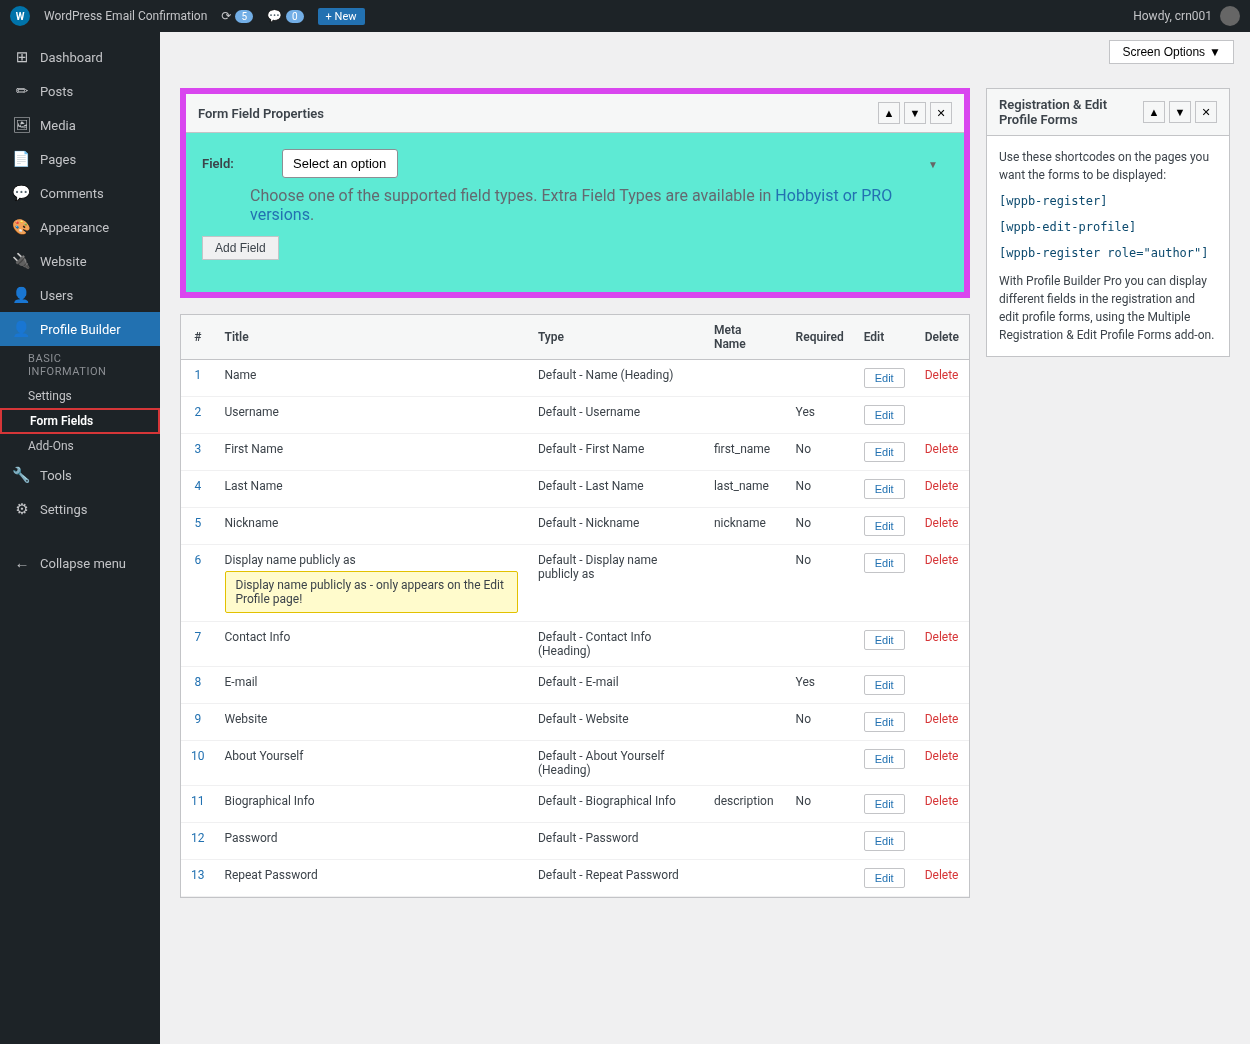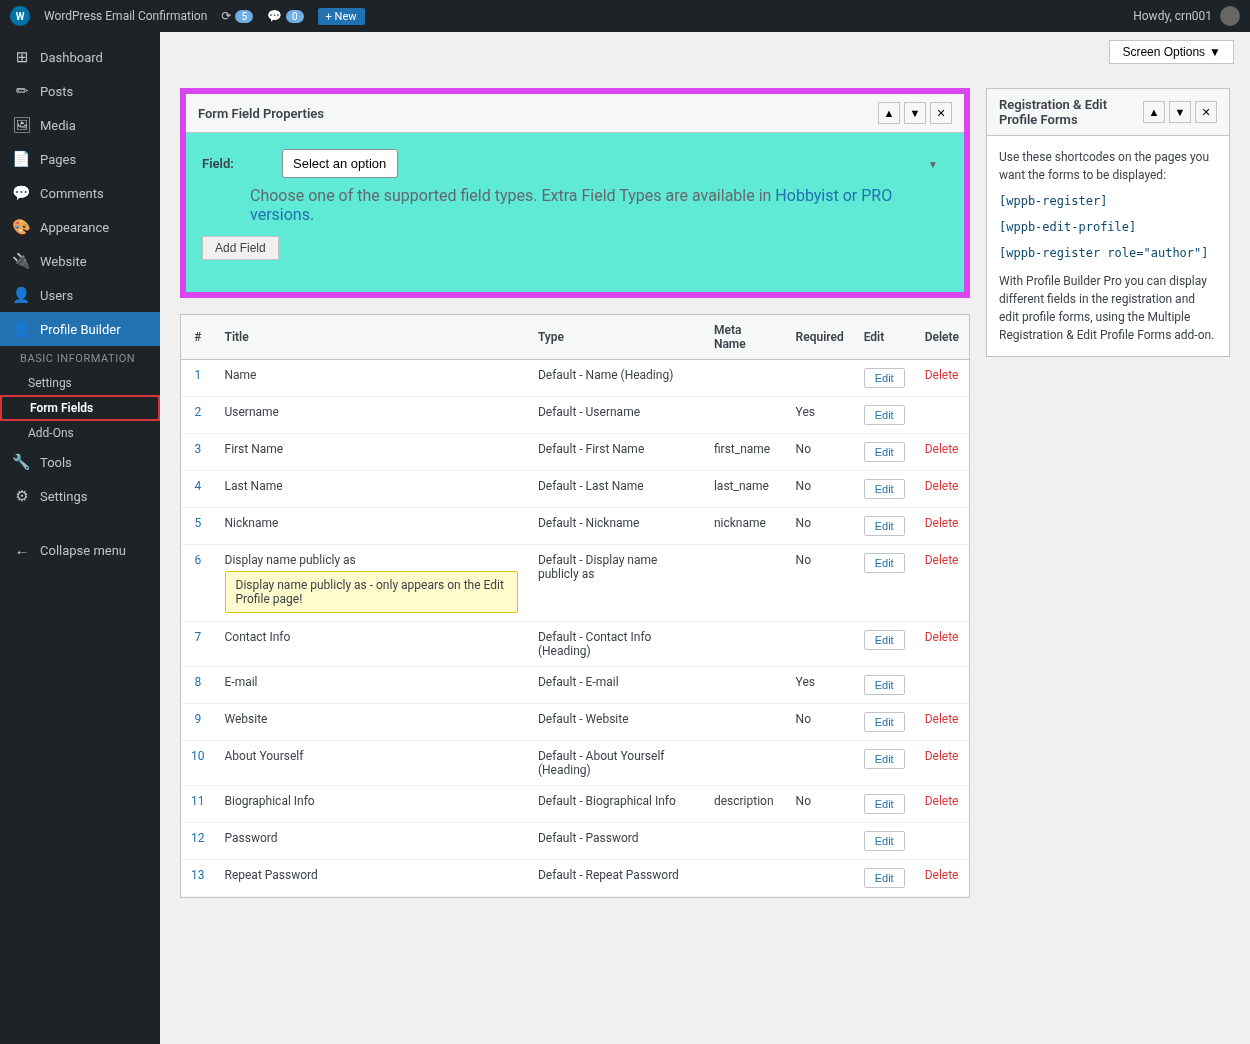--- a/index.html
+++ b/index.html
@@ -16,21 +16,21 @@
     .avatar-circle { width: 20px; height: 20px; background: #666; border-radius: 50%; display: inline-block; }
 
     
     .layout { display: flex; margin-top: 32px; min-height: calc(100vh - 32px); }
 
     
     .sidebar { width: 160px; background: #1d2327; color: #c3c4c7; flex-shrink: 0; padding-top: 8px; }
     .sidebar-item { display: flex; align-items: center; gap: 8px; padding: 8px 12px; cursor: pointer; font-size: 13px; color: #c3c4c7; }
     .sidebar-item.active { background: #2271b1; color: #fff; }
     .sidebar-icon { font-size: 15px; width: 20px; text-align: center; }
-    .sidebar-section { padding: 6px 20px; font-size: 11px; color: #8c8f94; text-transform: uppercase; letter-spacing: 0.05em; }
+    .sidebar-section { padding: 6px 28px; font-size: 11px; color: #8c8f94; text-transform: uppercase; letter-spacing: 0.05em; }
     .sidebar-sub { padding: 5px 12px 5px 28px; cursor: pointer; color: #c3c4c7; font-size: 12px; }
     .sidebar-sub.active-sub { color: #fff; font-weight: 600; border: 2px solid #d63638; background: transparent; }
 
     
     .main-content { flex: 1; padding: 0; }
     .screen-options-bar { display: flex; justify-content: flex-end; padding: 8px 16px; background: #f0f0f1; }
     .screen-options-btn { background: #fff; border: 1px solid #c3c4c7; padding: 4px 12px; font-size: 12px; cursor: pointer; display: flex; align-items: center; gap: 4px; }
 
     .page-wrapper { padding: 16px 20px; }
     .page-title { font-size: 22px; font-weight: 400; color: #1d2327; margin-bottom: 16px; }

